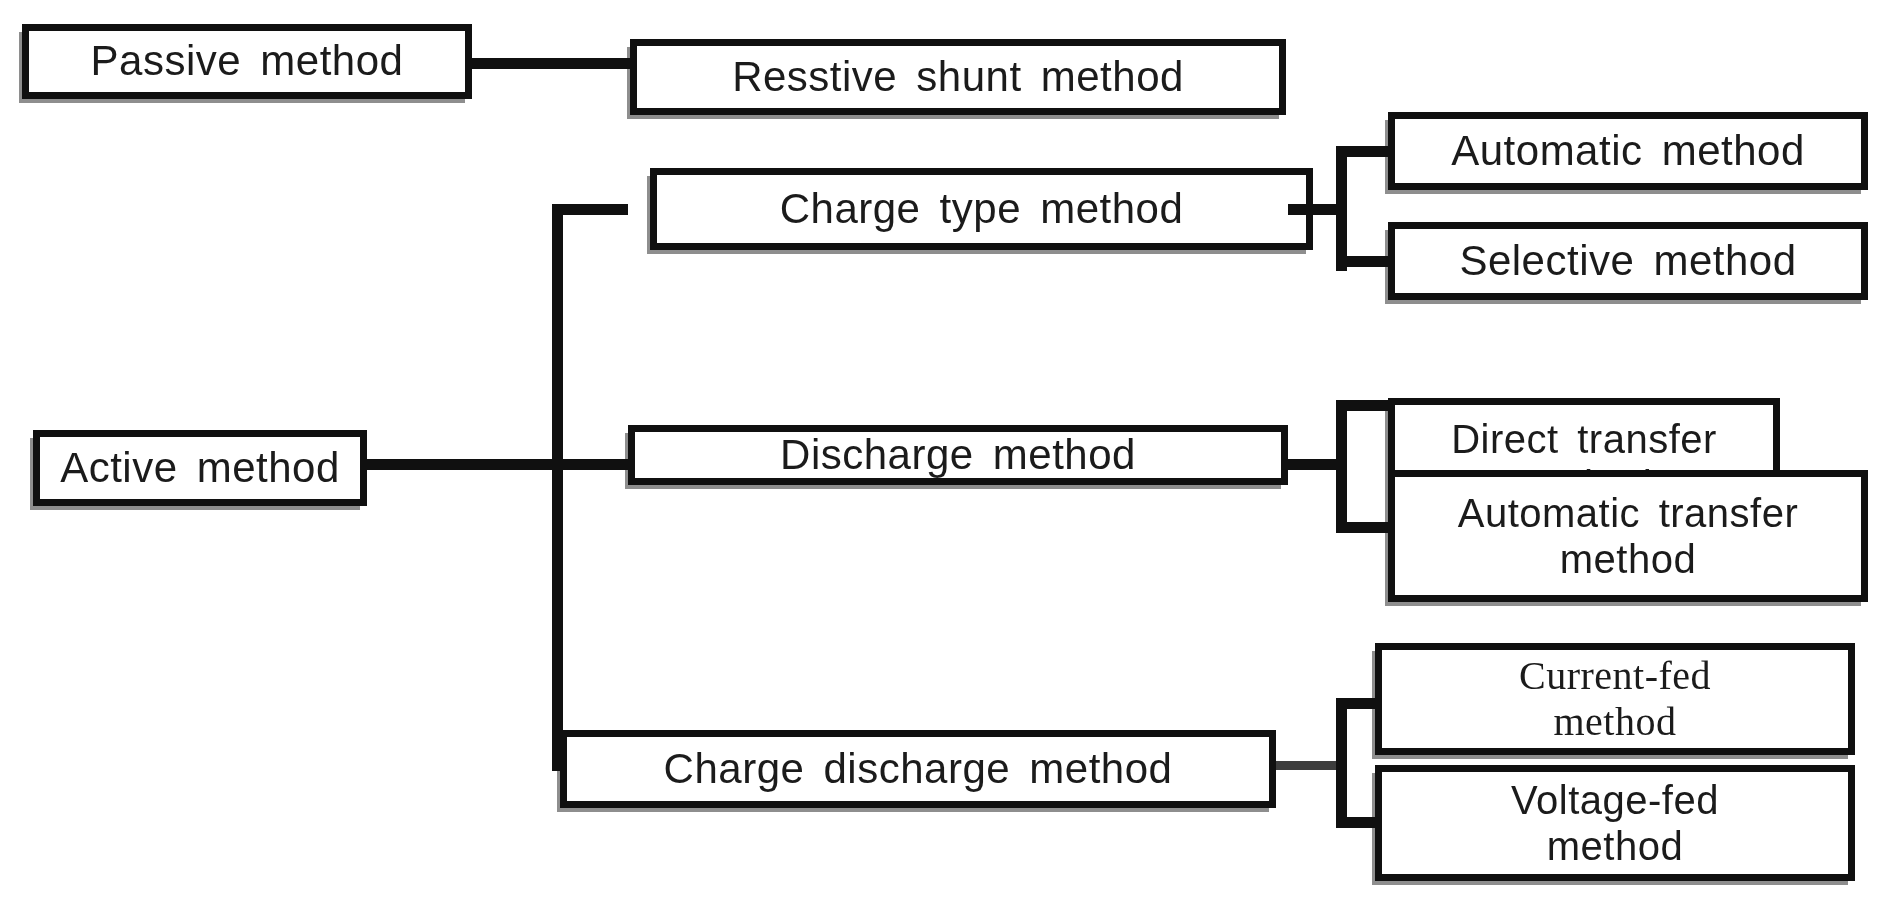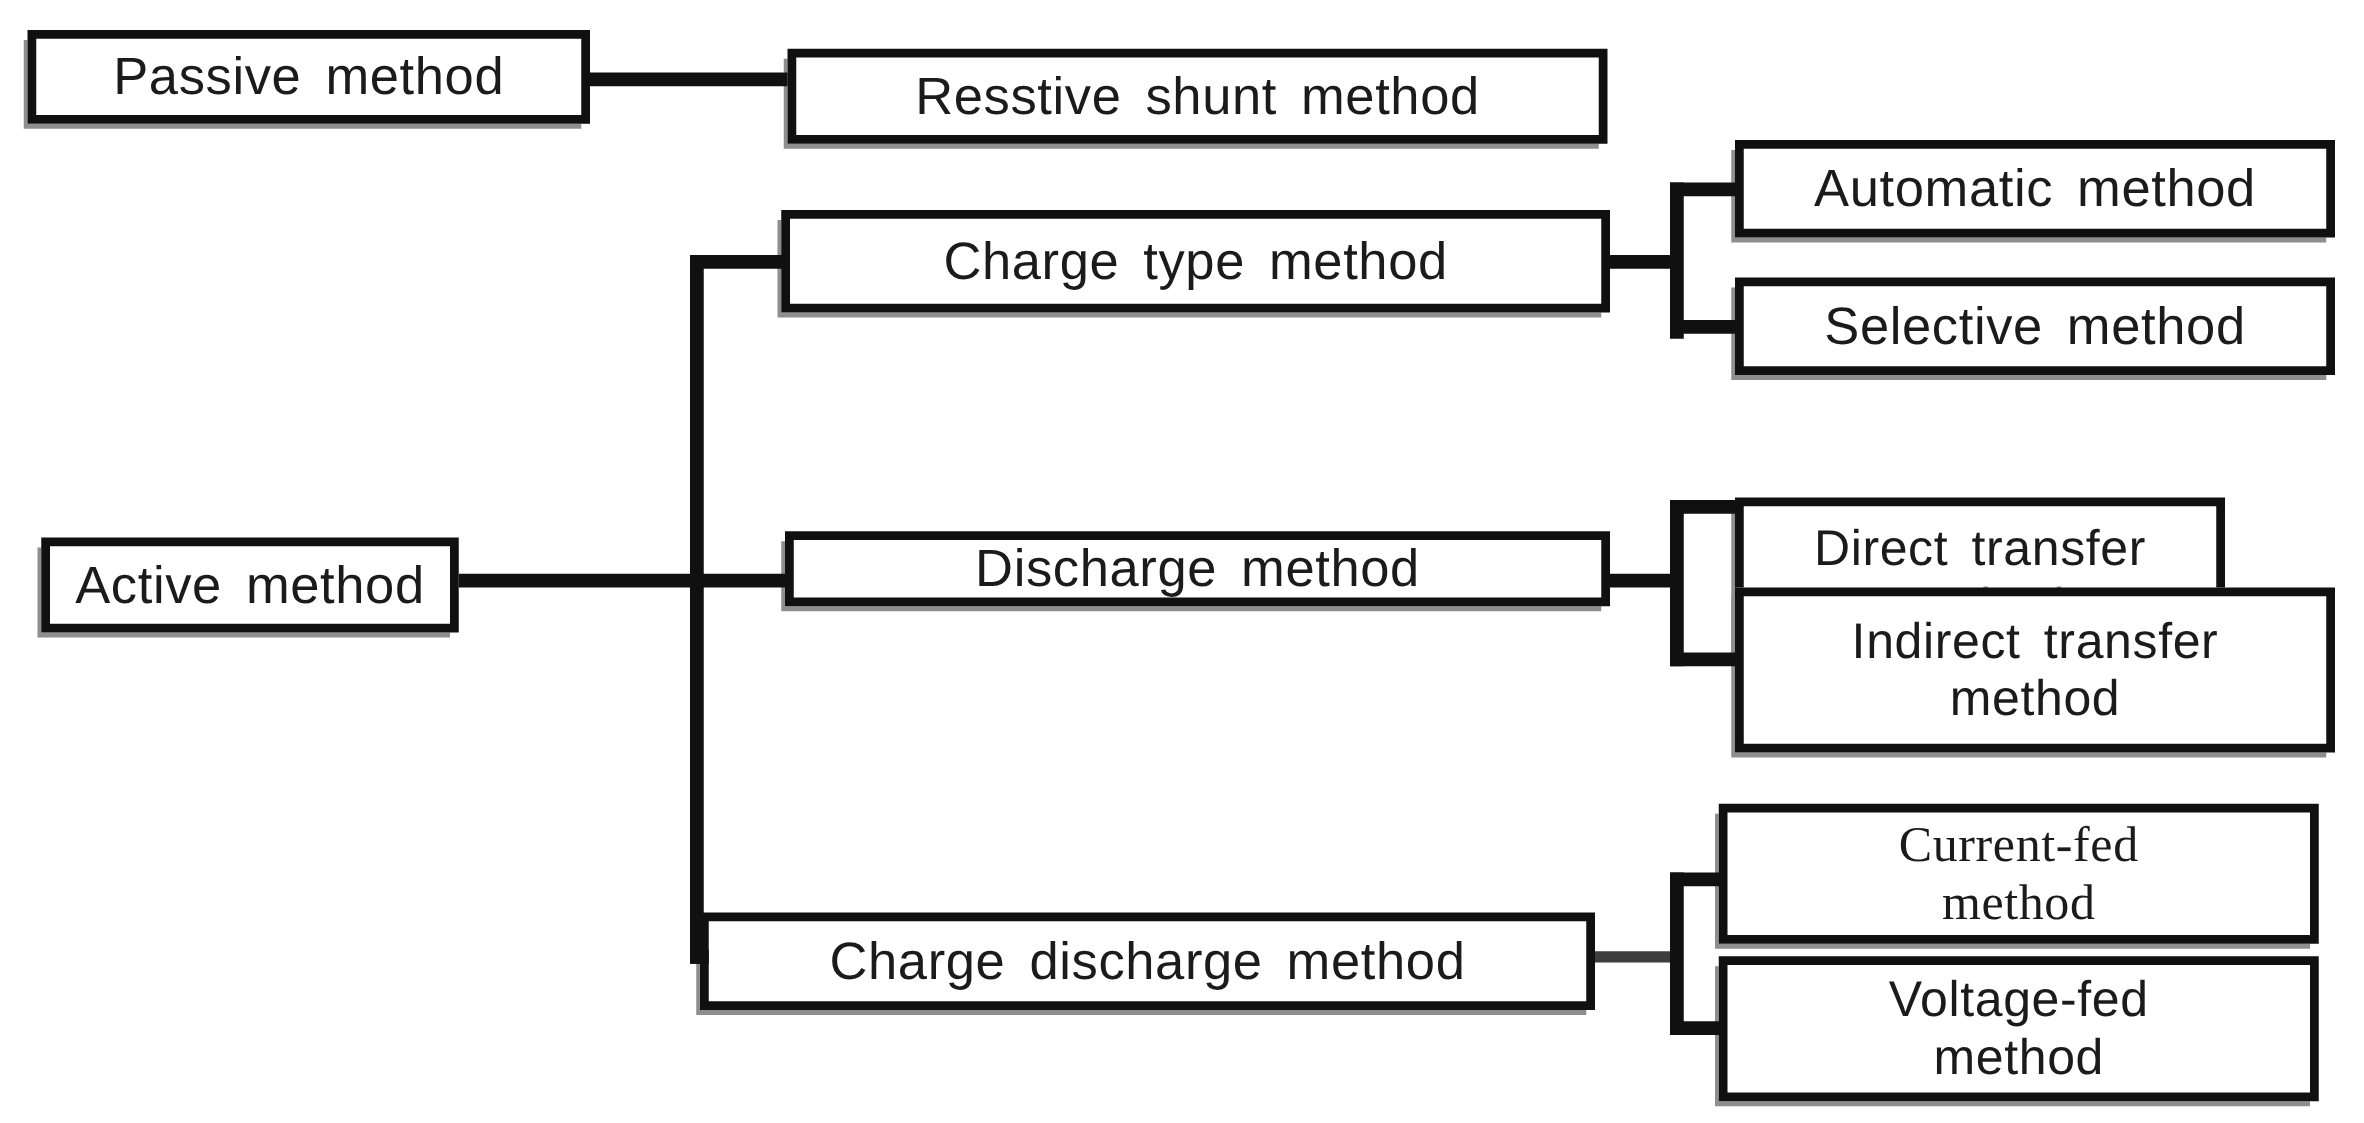--- a/index.html
+++ b/index.html
@@ -43,34 +43,34 @@
 <body>
 
 <div id="canvas">
 
   <div class="box" style="left:22px; top:24px; width:450px; height:75px;">Passive method</div>
 
   <div class="box" style="left:33px; top:430px; width:334px; height:76px;">Active method</div>
 
   <div class="box" style="left:630px; top:22px; width:656px; height:76px;margin-top:17px;">Resstive shunt method</div>
 
-  <div class="box" style="left:625px; top:168px; width:663px; height:82px;">Charge type method</div>
+  <div class="box" style="left:650px; top:168px; width:663px; height:82px;">Charge type method</div>
 
   <div class="box" style="left:628px; top:425px; width:660px; height:60px;">Discharge method</div>
 
   <div class="box" style="left:560px; top:730px; width:716px; height:78px;">Charge discharge method</div>
 
   <div class="box" style="left:1388px; top:112px; width:480px; height:78px;">Automatic method</div>
 
   <div class="box" style="left:1388px; top:222px; width:480px; height:78px;">Selective method</div>
 
   <div class="box two-line" style="left:1388px; top:350px; width:392px; height:128px;margin-top:48px;">Direct transfer
 method</div>
 
-  <div class="box two-line" style="left:1388px; top:470px; width:480px; height:132px;">Indirect transfer
+  <div class="box two-line" style="left:1388px; top:470px; width:480px; height:132px;">Automatic transfer
 method</div>
 
   <div class="box two-line" style="left:1375px; top:643px; width:480px; height:112px;font-family:Liberation Serif, serif;">Current-fed
 method</div>
 
   <div class="box two-line" style="left:1375px; top:765px; width:480px; height:116px;">Voltage-fed
 method</div>
 
   <div class="line" style="left:472px; top:58px; width:158px; height:11px;"></div>
 

